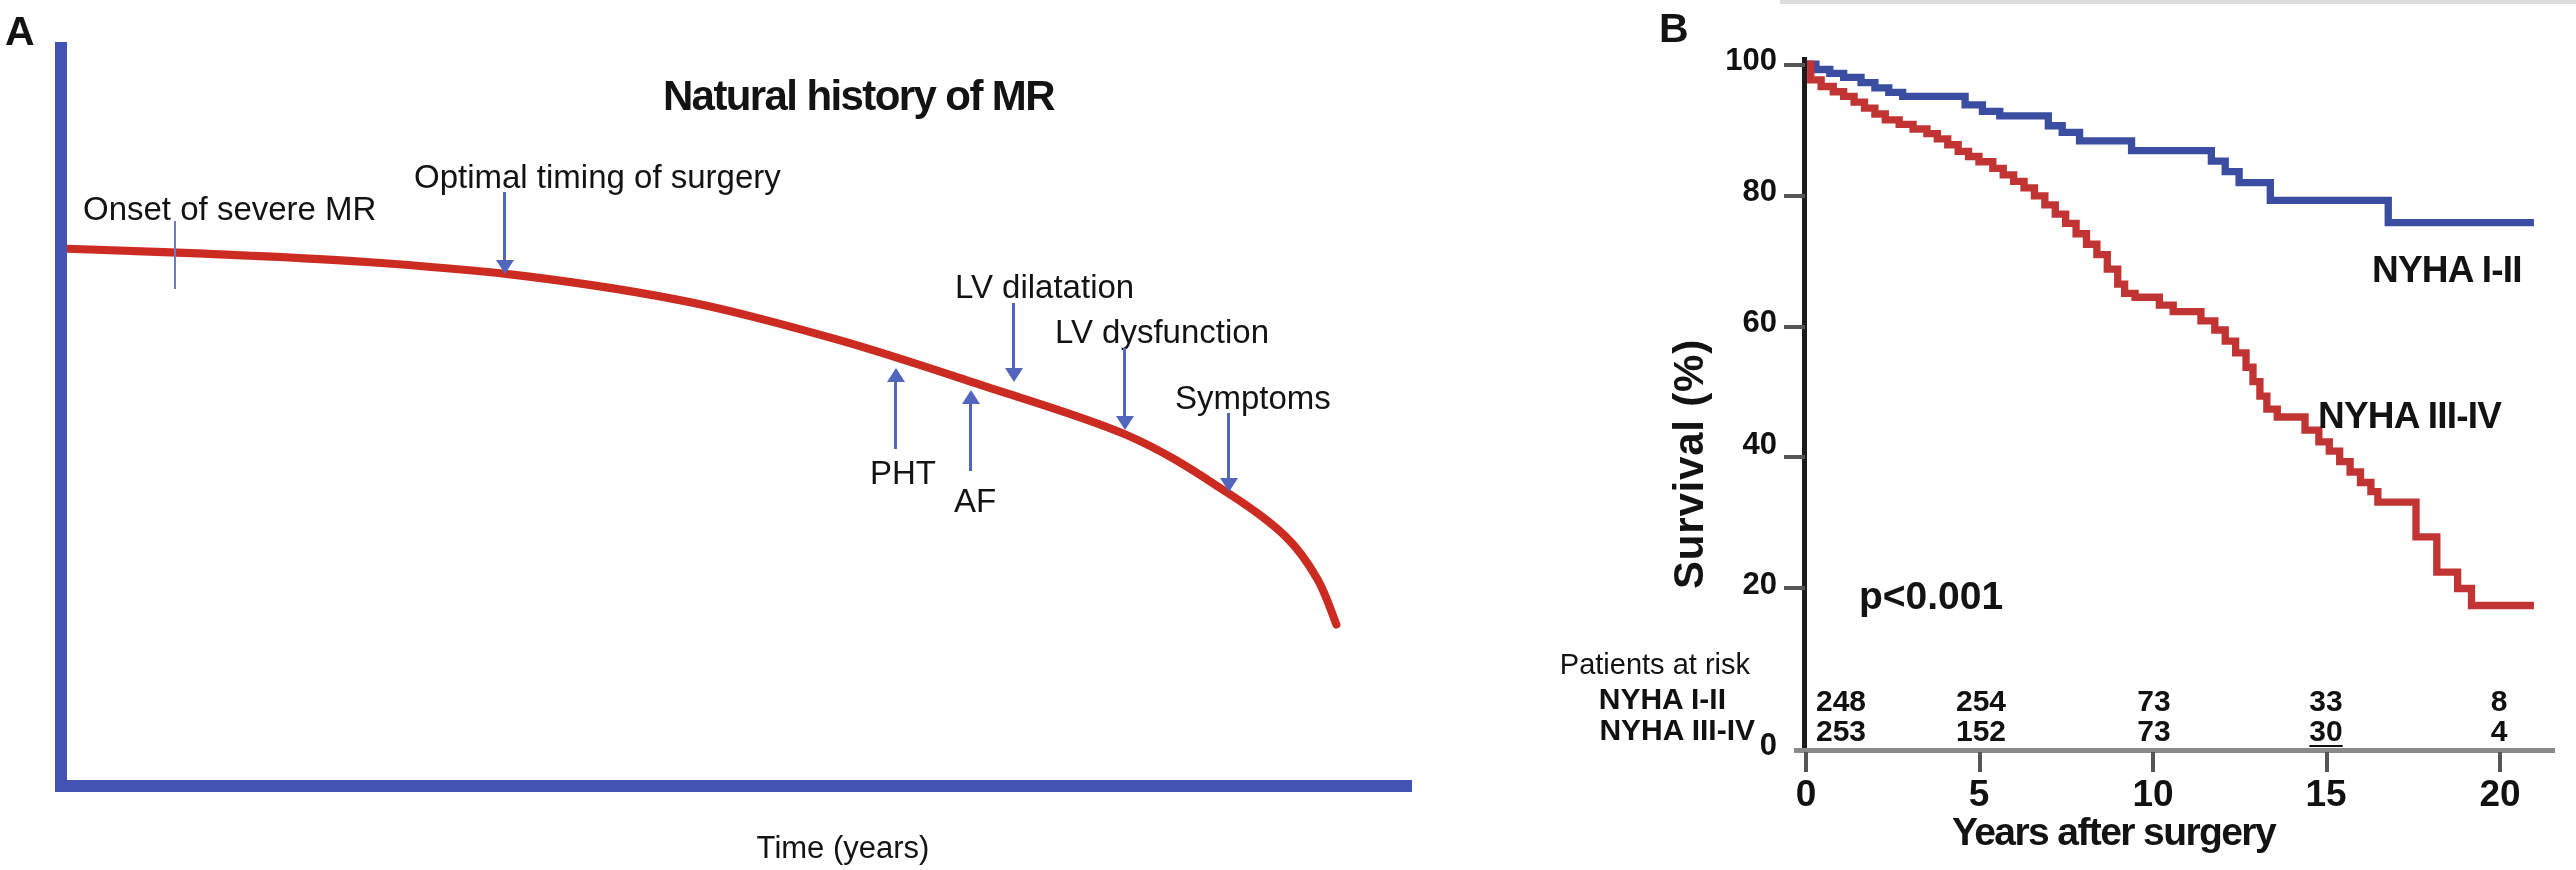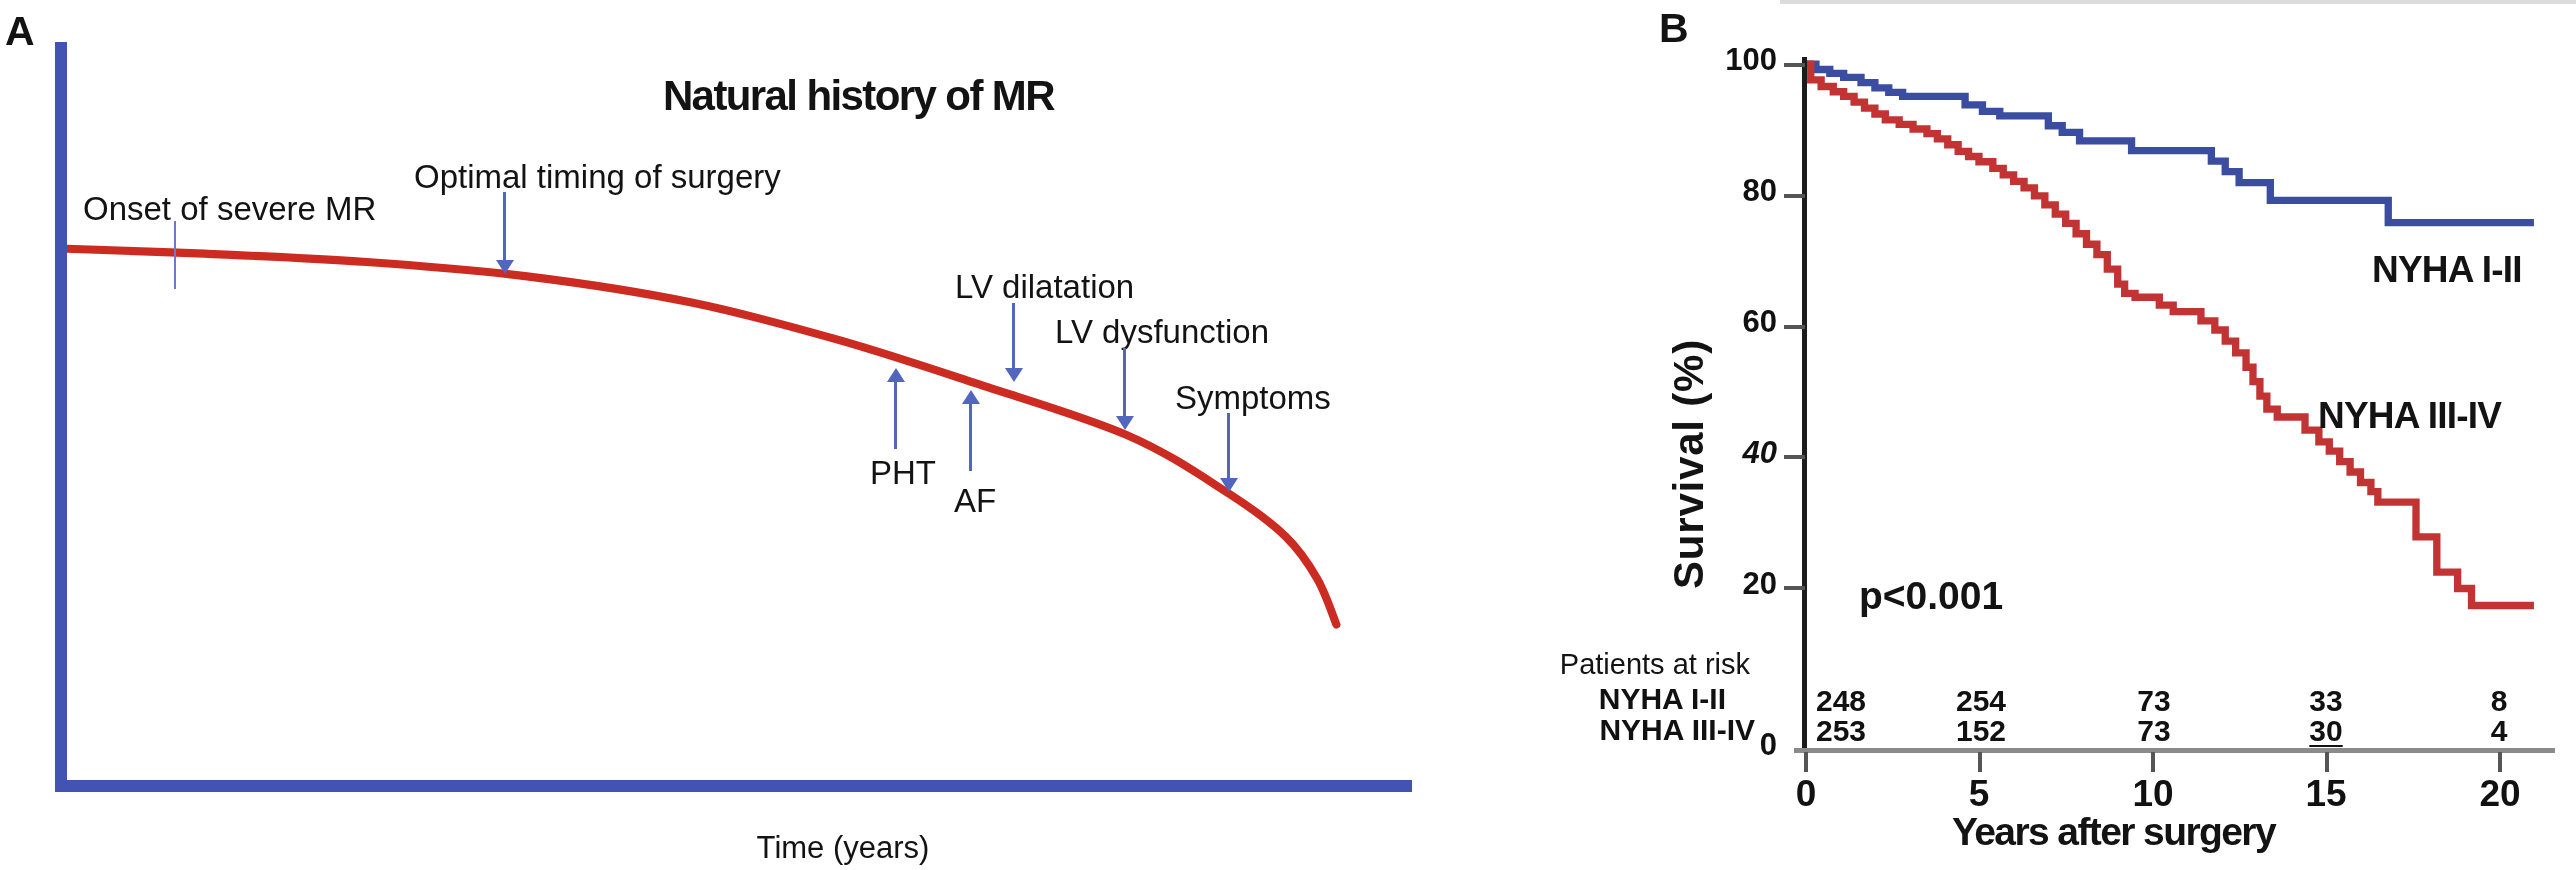--- a/index.html
+++ b/index.html
@@ -97,21 +97,21 @@
 <div class="abs" id="b-yaxis"></div>
 <div class="abs" id="b-xaxis"></div>
 <div id="panelB-ticks">
     <div class="ytick-mark" style="left: 1784px; top: 63px;"></div>
     <div class="ytick-label" style="left: 1655px; top: 42px;">100</div>
     <div class="ytick-mark" style="left: 1784px; top: 194px;"></div>
     <div class="ytick-label" style="left: 1655px; top: 173px;">80</div>
     <div class="ytick-mark" style="left: 1784px; top: 325px;"></div>
     <div class="ytick-label" style="left: 1655px; top: 304px;">60</div>
     <div class="ytick-mark" style="left: 1784px; top: 455px;"></div>
-    <div class="ytick-label" style="left: 1655px; top: 435px; font-style: italic;">40</div>
+    <div class="ytick-label" style="left: 1655px; top: 426px;">40</div>
     <div class="ytick-mark" style="left: 1784px; top: 586px;"></div>
     <div class="ytick-label" style="left: 1655px; top: 566px;">20</div>
     <div class="ytick-label" style="left: 1655px; top: 727px;">0</div>
     <div class="xtick-mark" style="left: 1804px; top: 752px;"></div>
     <div class="xtick-label" style="left: 1745px; top: 773px;">0</div>
     <div class="xtick-mark" style="left: 1978px; top: 752px;"></div>
     <div class="xtick-label" style="left: 1918px; top: 773px;">5</div>
     <div class="xtick-mark" style="left: 2151px; top: 752px;"></div>
     <div class="xtick-label" style="left: 2092px; top: 773px;">10</div>
     <div class="xtick-mark" style="left: 2325px; top: 752px;"></div>

